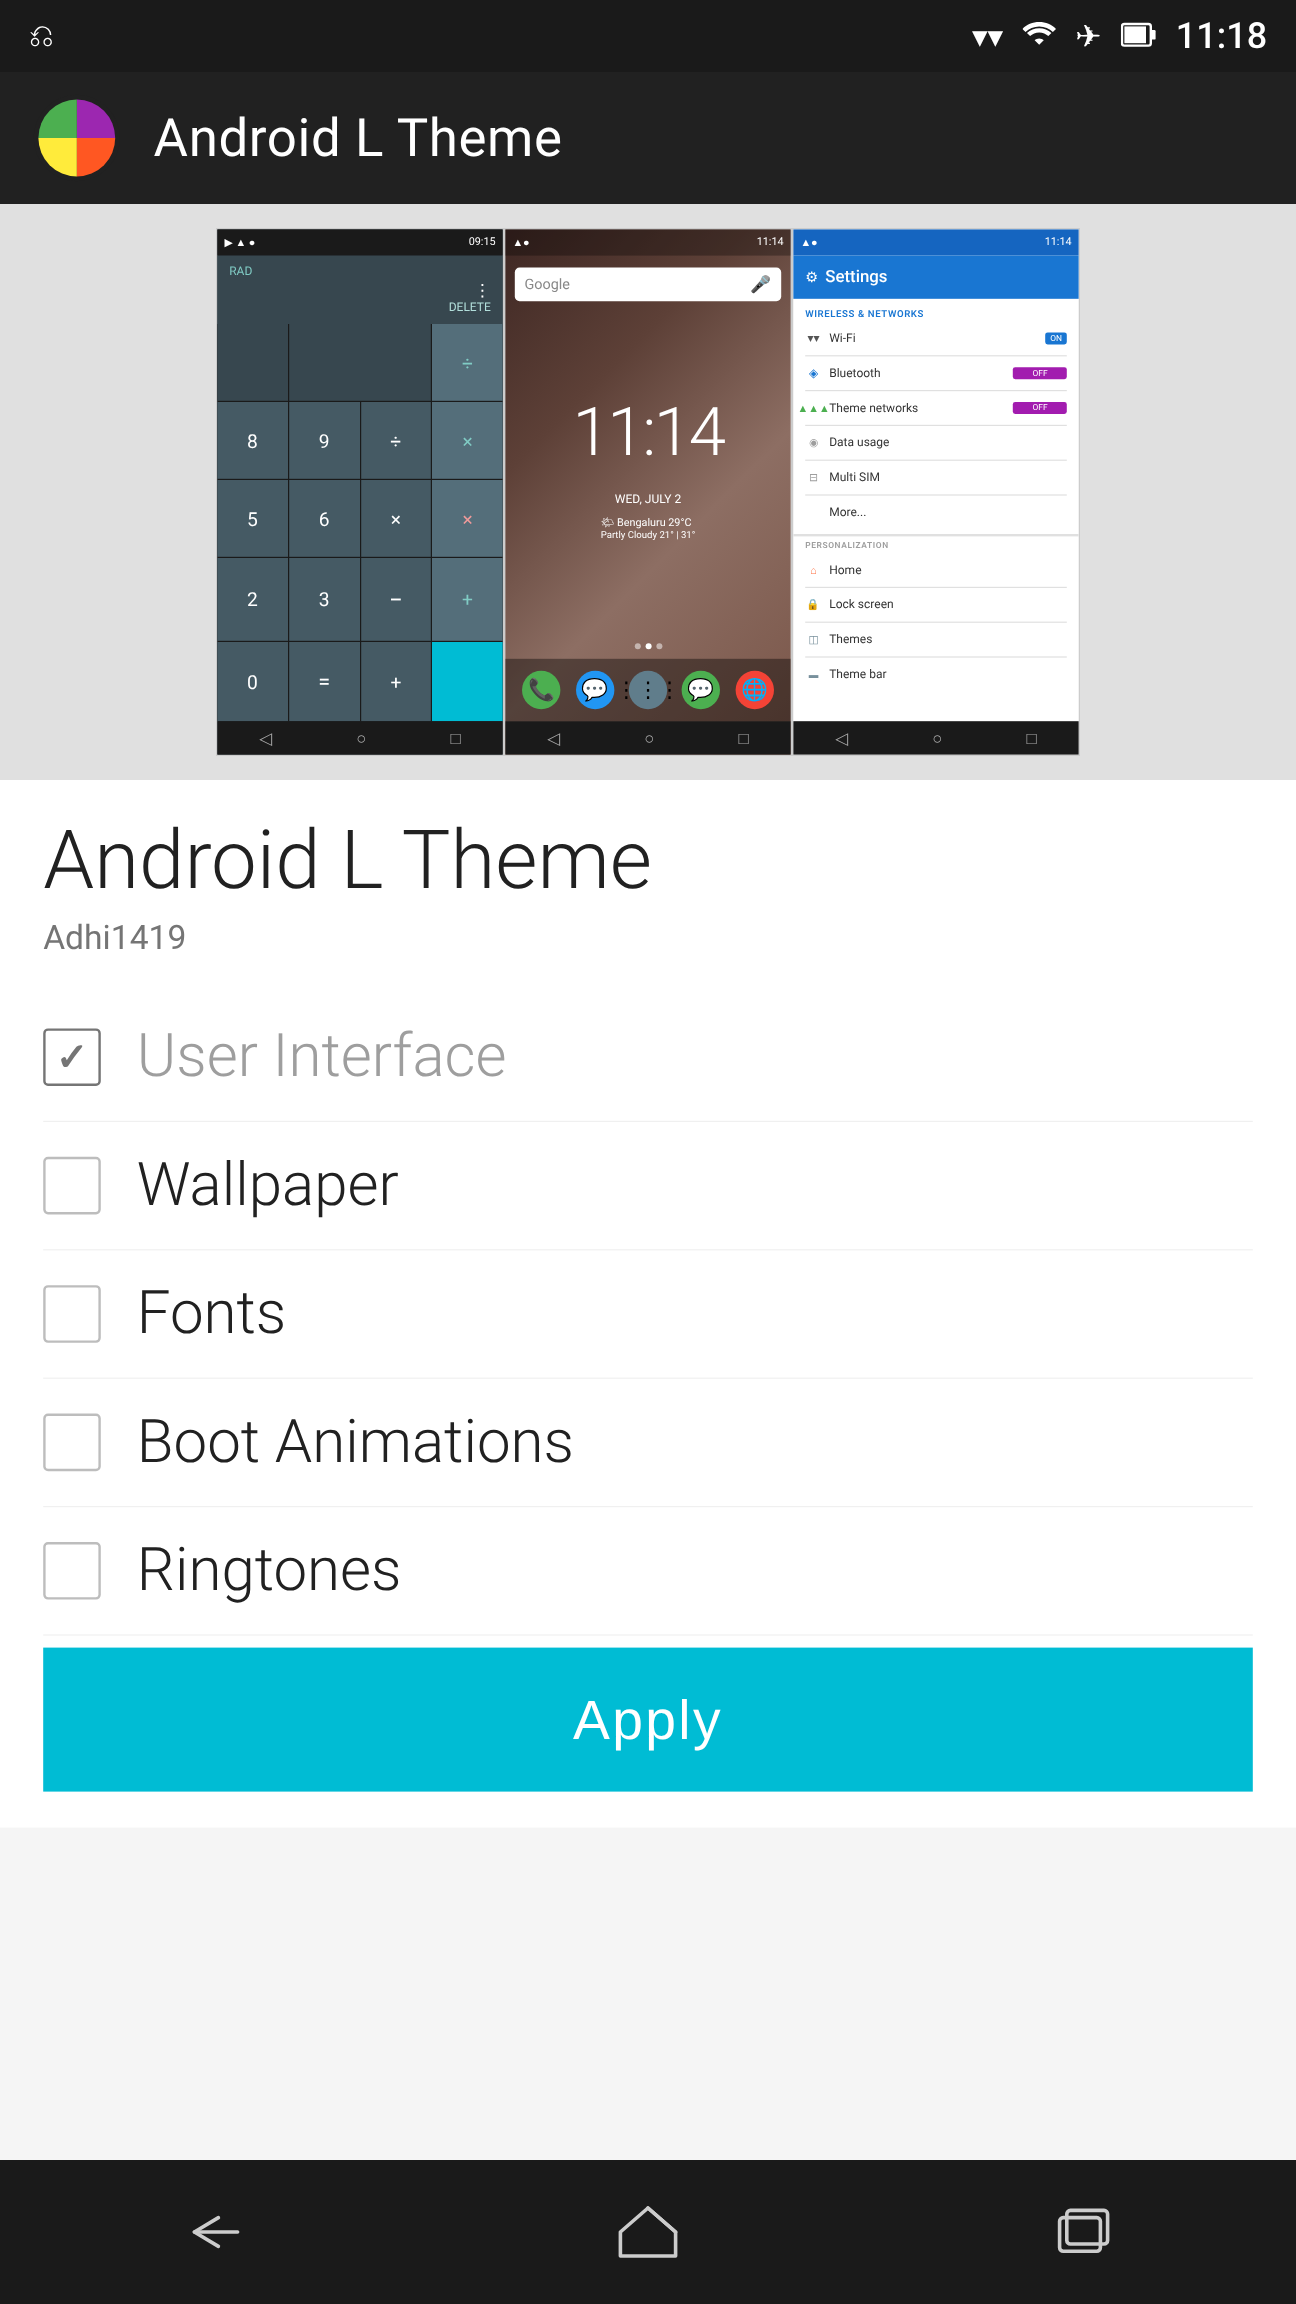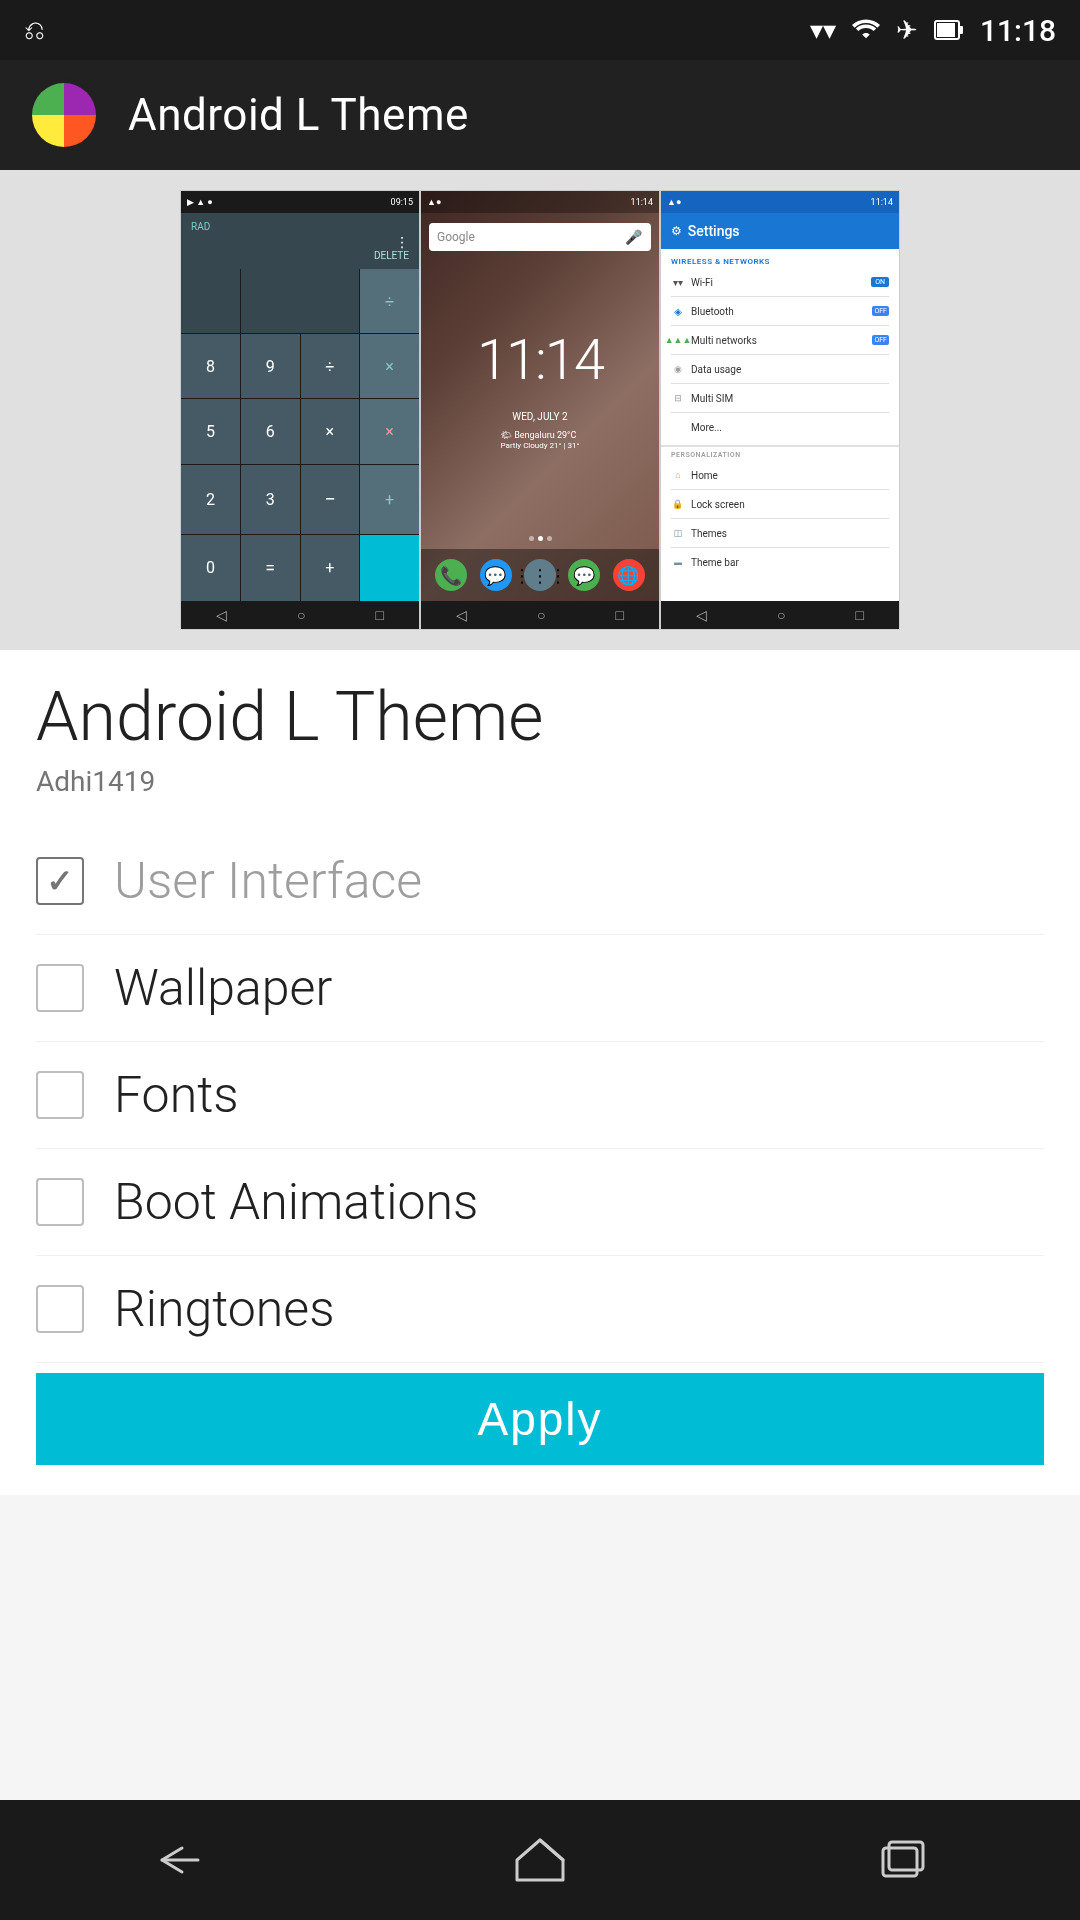--- a/index.html
+++ b/index.html
@@ -328,24 +328,24 @@
       color: #333;
     }
     .toggle-on {
       background: #1976d2;
       color: white;
       font-size: 7px;
       padding: 1px 4px;
       border-radius: 2px;
     }
     .toggle-off {
-      background: #3b82f6;
+      background: #a21caf;
       color: white;
       font-size: 7px;
-      padding: 1px 2px;
+      padding: 1px 16px;
       border-radius: 2px;
     }
     .settings-divider {
       height: 1px;
       background: #e0e0e0;
       margin: 0 10px;
     }
     .personalization-title {
       color: #9e9e9e;
       font-size: 7px;
@@ -424,21 +424,21 @@
       color: #9e9e9e;
     }
 
     
     .apply-button-container {
       padding: 0;
       margin-top: 10px;
     }
     .apply-button {
       width: 100%;
-      height: 92px;
+      height: 120px;
       background: #00bcd4;
       border: none;
       color: white;
       font-size: 46px;
       font-weight: 500;
       letter-spacing: 2px;
       cursor: pointer;
       display: flex;
       align-items: center;
       justify-content: center;
@@ -620,21 +620,21 @@
           <div class="settings-item-left">
             <div class="settings-item-icon" style="color:#1976d2;font-size:10px;">◈</div>
             <span class="settings-item-text">Bluetooth</span>
           </div>
           <span class="toggle-off">OFF</span>
         </div>
         <div class="settings-divider"></div>
         <div class="settings-item">
           <div class="settings-item-left">
             <div class="settings-item-icon" style="color:#4caf50;font-size:9px;">▲▲▲</div>
-            <span class="settings-item-text">Multi networks</span>
+            <span class="settings-item-text">Theme networks</span>
           </div>
           <span class="toggle-off">OFF</span>
         </div>
         <div class="settings-divider"></div>
         <div class="settings-item">
           <div class="settings-item-left">
             <div class="settings-item-icon" style="color:#9e9e9e;font-size:9px;">◉</div>
             <span class="settings-item-text">Data usage</span>
           </div>
         </div>

